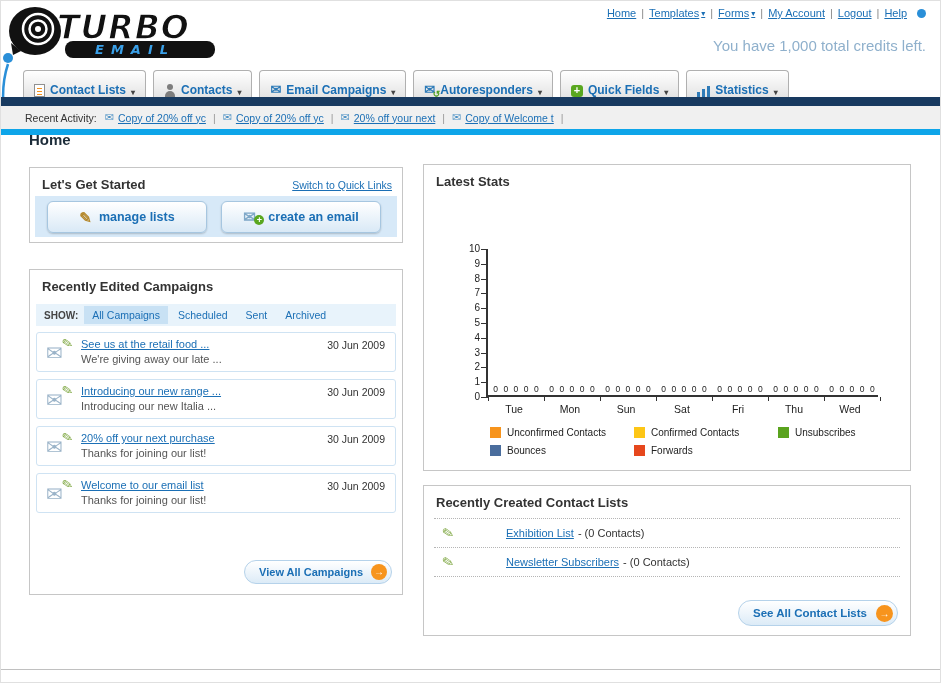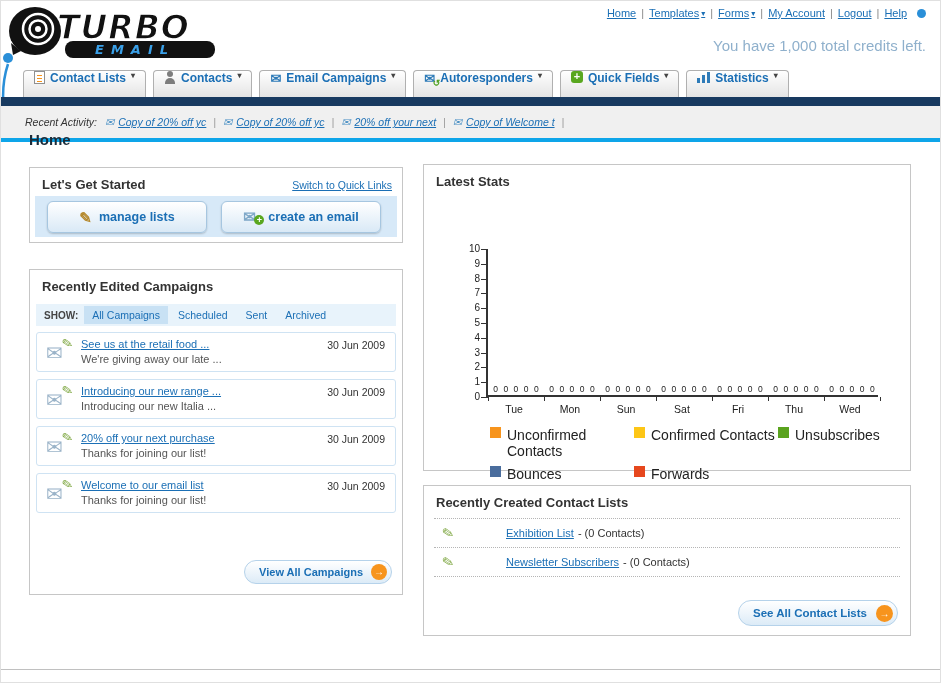--- a/index.html
+++ b/index.html
@@ -13,31 +13,31 @@
   .top-links { position:absolute; top:6px; right:14px; display:flex; align-items:center; gap:5px; font-size:11px; }
   .top-link { color:#1b6fb5; text-decoration:underline; cursor:pointer; display:inline-flex; align-items:center; gap:2px; }
   .top-links .sep { color:#888; }
   .caret { font-size:8px; color:#1b6fb5; text-decoration:none; }
   .blue-dot { width:9px; height:9px; border-radius:50%; background:#2a8fd8; margin-left:5px; }
   .login-line { position:absolute; top:23px; right:14px; font-size:10px; color:#4d7fae; }
   .credits-line { position:absolute; top:36px; right:14px; font-size:15px; color:#8fb0cc; }
 
   
   #main-nav { position:absolute; left:0; right:0; top:66px; height:30px; display:flex; align-items:flex-end; padding-left:22px; gap:7px; }
-  .tab { height:27px; display:inline-flex; align-items:flex-start; gap:5px; padding:0 10px;
+  .tab { height:27px; display:inline-flex; align-items:flex-end; gap:5px; padding:0 10px;
          background:linear-gradient(#ffffff,#e4e4e4); border:1px solid #b0b0b0; border-bottom:none;
          border-radius:4px 4px 0 0; color:#1b6fb5; font-weight:bold; font-size:12px; cursor:pointer;
          box-shadow:inset 0 1px 0 #fff; }
   .tcaret { font-size:8px; color:#444; }
   #dark-bar { position:absolute; left:0; right:0; top:96px; height:9px; background:#183a60; }
 
   
-  #activity-bar { position:absolute; left:0; right:0; top:105px; height:36px; background:#f0f0f0;
-                  border-bottom:4px solid #0ea5e9; display:flex; align-items:center; padding-left:24px;
-                  font-size:10.5px; gap:6px;font-style:italic; }
+  #activity-bar { position:absolute; left:0; right:0; top:105px; height:29px; background:#f0f0f0;
+                  border-bottom:6px solid #0ea5e9; display:flex; align-items:center; padding-left:24px;
+                  font-size:10.5px; gap:6px; }
   .ra-label { color:#333; margin-right:2px; }
   .ra-item { display:inline-flex; align-items:center; gap:4px; cursor:pointer; }
   .ra-env { color:#4a90c4; font-size:11px; }
   .ra-link { color:#1b6fb5; text-decoration:underline; }
   .ra-sep { color:#999; margin:0 3px; }
 
   
   .box { position:absolute; background:#fff; border:1px solid #c6c6c6; }
   .box-title { position:absolute; left:12px; top:9px; font-size:13px; font-weight:bold; color:#333; }
   #page-title { position:absolute; left:28px; top:130px; font-size:15px; font-weight:bold; color:#1c2c39; }
@@ -91,21 +91,21 @@
   .ytick { position:absolute; left:-7px; width:7px; height:1px; background:#333; }
   .cgroup { position:absolute; top:0; height:100%; display:flex; align-items:flex-end; }
   .cvals { width:100%; display:flex; justify-content:space-evenly; align-items:flex-end; }
   .cslot { display:flex; flex-direction:column; align-items:center; justify-content:flex-end; }
   .cval { font-size:8.5px; color:#222; line-height:10px; margin-bottom:1px; }
   .cbar { width:5px; }
   .btick { position:absolute; width:1px; height:4px; background:#333; top:148px; }
   #xlabels { position:absolute; left:44px; top:166px; width:392px; height:14px; }
   .xlab { position:absolute; top:0; text-align:center; font-size:10.5px; color:#222; }
   #legend { position:absolute; left:66px; top:262px; width:440px; display:flex; flex-wrap:wrap; row-gap:7px; }
-  .leg-item { width:144px; display:flex; align-items:flex-start; gap:6px; font-size:14px; color:#222; }
+  .leg-item { width:144px; display:flex; align-items:flex-end; gap:6px; font-size:10px; color:#222; }
   .leg-swatch { width:11px; height:11px; flex:0 0 11px; }
 
   
   #cl-box { left:422px; top:484px; width:488px; height:151px; }
   #cl-items { position:absolute; left:10px; right:10px; top:32px; border-top:1px dotted #b5b5b5; }
   .cl-row { position:relative; height:29px; border-bottom:1px dotted #b5b5b5; display:flex; align-items:center;
             padding-left:32px; font-size:11px; cursor:pointer; }
   .cl-pen { position:absolute; left:8px; top:6px; color:#7aa43c; font-size:14px; transform:rotate(-12deg); }
   .cl-name { color:#1b6fb5; text-decoration:underline;padding-left:40px; }
   .cl-detail { color:#333; margin-left:4px; }

